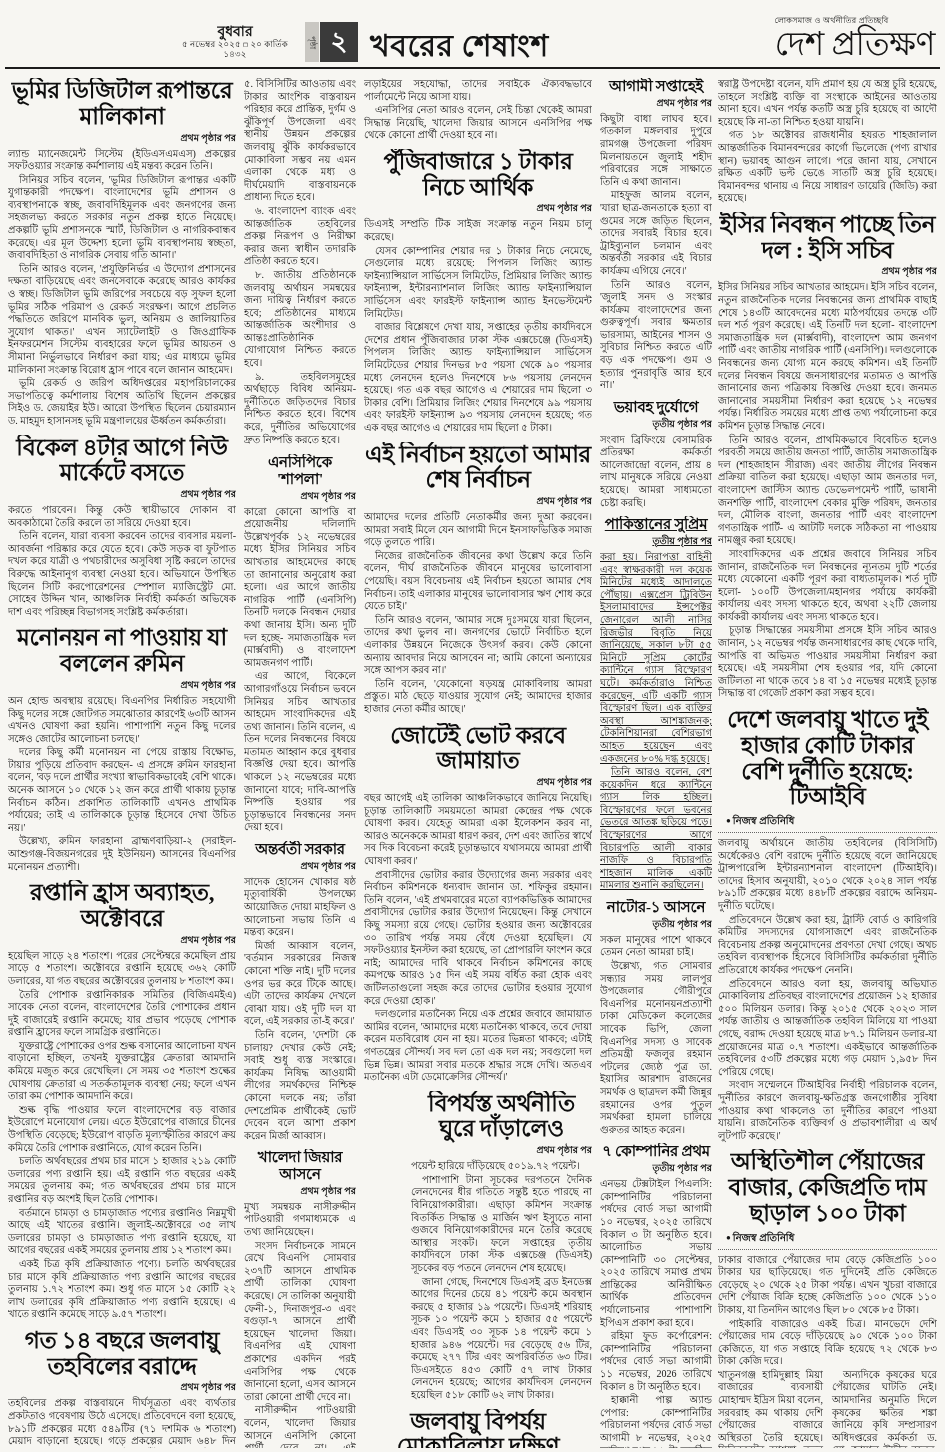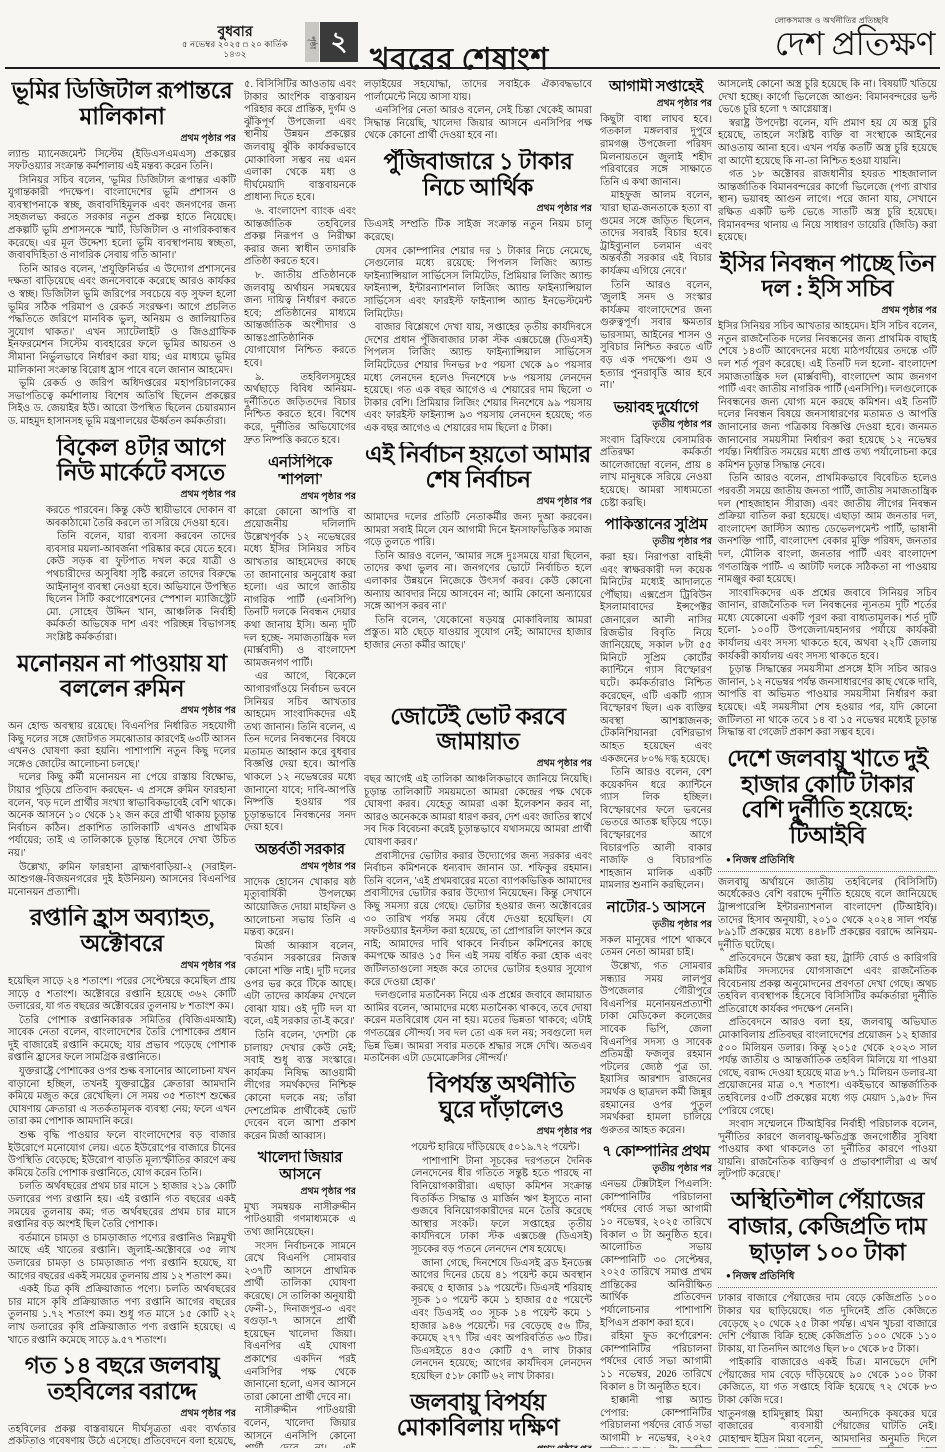--- a/index.html
+++ b/index.html
@@ -9,21 +9,21 @@
   
   .masthead{position:absolute;top:0;left:0;width:945px;height:70px;}
   .mast-rule{position:absolute;top:67px;left:5px;width:935px;border-top:2px solid #1c1c1c;}
   .dateblock{position:absolute;top:24px;left:170px;width:130px;text-align:center;line-height:1.15;}
   .day{font-weight:bold;font-size:14px;}
   .dateline{font-size:8.5px;letter-spacing:.2px;}
   .pagestrip{position:absolute;top:22px;left:305px;width:14px;height:40px;background:#c9c7c2;color:#222;
     writing-mode:vertical-rl;text-orientation:mixed;font-size:8px;text-align:center;line-height:14px;}
   .pagebox{position:absolute;top:22px;left:320px;width:38px;height:40px;background:#3a3a3a;color:#fff;
     font-size:26px;font-weight:bold;text-align:center;line-height:40px;}
-  .sectiontitle{position:absolute;top:22px;left:370px;font-size:30px;font-weight:bold;letter-spacing:.5px;margin-top:13px;}
+  .sectiontitle{position:absolute;top:22px;left:370px;font-size:30px;font-weight:bold;letter-spacing:.5px;}
   .logo{position:absolute;top:14px;right:10px;text-align:left;}
   .logo-tag{font-size:8px;letter-spacing:.3px;margin-bottom:1px;}
   .logo-title{font-size:33px;font-weight:400;letter-spacing:-.5px;line-height:1;}
 
   
   .colwrap{position:absolute;top:78px;bottom:4px;overflow:hidden;}
   #c0{left:8px;width:228px;}
   #c1{left:244px;width:112px;}
   #c2{left:364px;width:228px;}
   #c3{left:600px;width:112px;}
@@ -66,21 +66,21 @@
       <article class="article" style="min-height: 220px;">
         <h2 class="headline hl-wide">ভূমির ডিজিটাল রূপান্তরে মালিকানা</h2>
         <div class="marker">প্রথম পৃষ্ঠার পর</div>
         <div class="body">
           <p>ল্যান্ড ম্যানেজমেন্ট সিস্টেম (ইডিএসএমএস) প্রকল্পের সফটওয়্যার সংক্রান্ত কর্মশালায় এই মন্তব্য করেন তিনি।</p>
           <p>সিনিয়র সচিব বলেন, 'ভূমির ডিজিটাল রূপান্তর একটি যুগান্তকারী পদক্ষেপ। বাংলাদেশের ভূমি প্রশাসন ও ব্যবস্থাপনাকে স্বচ্ছ, জবাবদিহিমূলক এবং জনগণের জন্য সহজলভ্য করতে সরকার নতুন প্রকল্প হাতে নিয়েছে। প্রকল্পটি ভূমি প্রশাসনকে স্মার্ট, ডিজিটাল ও নাগরিকবান্ধব করেছে। এর মূল উদ্দেশ্য হলো ভূমি ব্যবস্থাপনায় স্বচ্ছতা, জবাবদিহিতা ও নাগরিক সেবায় গতি আনা।'</p>
           <p>তিনি আরও বলেন, 'প্রযুক্তিনির্ভর এ উদ্যোগ প্রশাসনের দক্ষতা বাড়িয়েছে এবং জনসেবাকে করেছে আরও কার্যকর ও স্বচ্ছ। ডিজিটাল ভূমি জরিপের সবচেয়ে বড় সুফল হলো ভূমির সঠিক পরিমাপ ও রেকর্ড সংরক্ষণ। আগে প্রচলিত পদ্ধতিতে জরিপে মানবিক ভুল, অনিয়ম ও জালিয়াতির সুযোগ থাকত।' এখন স্যাটেলাইট ও জিওগ্রাফিক ইনফরমেশন সিস্টেম ব্যবহারের ফলে ভূমির আয়তন ও সীমানা নির্ভুলভাবে নির্ধারণ করা যায়; এর মাধ্যমে ভূমির মালিকানা সংক্রান্ত বিরোধ হ্রাস পাবে বলে জানান আহমেদ।</p>
           <p>ভূমি রেকর্ড ও জরিপ অধিদপ্তরের মহাপরিচালকের সভাপতিত্বে কর্মশালায় বিশেষ অতিথি ছিলেন প্রকল্পের সিইও ড. জেয়াইর ইউ। আরো উপস্থিত ছিলেন চেয়ারম্যান ড. মাহমুদ হাসানসহ ভূমি মন্ত্রণালয়ের ঊর্ধ্বতন কর্মকর্তারা।</p>
         </div>
       </article>
-      <article class="article" style="min-height: 114px; margin-left: 38px;">
+      <article class="article" style="min-height: 114px;">
         <h2 class="headline hl-wide">বিকেল ৪টার আগে নিউ মার্কেটে বসতে</h2>
         <div class="marker">প্রথম পৃষ্ঠার পর</div>
         <div class="body">
           <p>করতে পারবেন। কিন্তু কেউ স্থায়ীভাবে দোকান বা অবকাঠামো তৈরি করলে তা সরিয়ে দেওয়া হবে।</p>
           <p>তিনি বলেন, যারা ব্যবসা করবেন তাদের ব্যবসার ময়লা-আবর্জনা পরিষ্কার করে যেতে হবে। কেউ সড়ক বা ফুটপাত দখল করে যাত্রী ও পথচারীদের অসুবিধা সৃষ্টি করলে তাদের বিরুদ্ধে আইনানুগ ব্যবস্থা নেওয়া হবে। অভিযানে উপস্থিত ছিলেন সিটি করপোরেশনের স্পেশাল ম্যাজিস্ট্রেট মো. সোহেব উদ্দিন খান, আঞ্চলিক নির্বাহী কর্মকর্তা অভিষেক দাশ এবং পরিচ্ছন্ন বিভাগসহ সংশ্লিষ্ট কর্মকর্তারা।</p>
         </div>
       </article>
       <article class="article" style="min-height: 176px;">
         <h2 class="headline hl-wide">মনোনয়ন না পাওয়ায় যা বললেন রুমিন</h2>
         <div class="marker">প্রথম পৃষ্ঠার পর</div>
@@ -88,21 +88,21 @@
           <p>অন হোল্ড অবস্থায় রয়েছে। বিএনপির নির্ধারিত সহযোগী কিছু দলের সঙ্গে জোটগত সমঝোতার কারণেই ৬৩টি আসন এখনও ঘোষণা করা হয়নি। পাশাপাশি নতুন কিছু দলের সঙ্গেও জোটের আলোচনা চলছে।'</p>
           <p>দলের কিছু কর্মী মনোনয়ন না পেয়ে রাস্তায় বিক্ষোভ, টায়ার পুড়িয়ে প্রতিবাদ করছেন- এ প্রসঙ্গে রুমিন ফারহানা বলেন, 'বড় দলে প্রার্থীর সংখ্যা স্বাভাবিকভাবেই বেশি থাকে। অনেক আসনে ১০ থেকে ১২ জন করে প্রার্থী থাকায় চূড়ান্ত নির্বাচন কঠিন। প্রকাশিত তালিকাটি এখনও প্রাথমিক পর্যায়ের; তাই এ তালিকাকে চূড়ান্ত হিসেবে দেখা উচিত নয়।'</p>
           <p>উল্লেখ্য, রুমিন ফারহানা ব্রাহ্মণবাড়িয়া-২ (সরাইল-আশুগঞ্জ-বিজয়নগরের দুই ইউনিয়ন) আসনের বিএনপির মনোনয়ন প্রত্যাশী।</p>
         </div>
       </article>
       <article class="article" style="min-height: 354px;">
         <h2 class="headline hl-wide">রপ্তানি হ্রাস অব্যাহত, অক্টোবরে</h2>
         <div class="marker">প্রথম পৃষ্ঠার পর</div>
         <div class="body">
           <p>হয়েছিল সাড়ে ২৪ শতাংশ। পরের সেপ্টেম্বরে কমেছিল প্রায় সাড়ে ৫ শতাংশ। অক্টোবরে রপ্তানি হয়েছে ৩৬২ কোটি ডলারের, যা গত বছরের অক্টোবরের তুলনায় ৮ শতাংশ কম।</p>
-          <p>তৈরি পোশাক রপ্তানিকারক সমিতির (বিজিএমআই) সাবেক নেতা বলেন, বাংলাদেশের তৈরি পোশাকের প্রধান দুই বাজারেই রপ্তানি কমেছে; যার প্রভাব পড়েছে পোশাক রপ্তানি হ্রাসের ফলে সামগ্রিক রপ্তানিতে।</p>
+          <p>তৈরি পোশাক রপ্তানিকারক সমিতির (বিজিএমইএ) সাবেক নেতা বলেন, বাংলাদেশের তৈরি পোশাকের প্রধান দুই বাজারেই রপ্তানি কমেছে; যার প্রভাব পড়েছে পোশাক রপ্তানি হ্রাসের ফলে সামগ্রিক রপ্তানিতে।</p>
           <p>যুক্তরাষ্ট্রে পোশাকের ওপর শুল্ক বসানোর আলোচনা যখন বাড়ানো হচ্ছিল, তখনই যুক্তরাষ্ট্রের ক্রেতারা আমদানি কমিয়ে মজুত করে রেখেছিল। সে সময় ৩৫ শতাংশ শুল্কের ঘোষণায় ক্রেতারা এ সতর্কতামূলক ব্যবস্থা নেয়; ফলে এখন তারা কম পোশাক আমদানি করে।</p>
           <p>শুল্ক বৃদ্ধি পাওয়ার ফলে বাংলাদেশের বড় বাজার ইউরোপে মনোযোগ লেয়। এতে ইউরোপের বাজারে চীনের উপস্থিতি বেড়েছে; ইউরোপ বাড়তি মূল্যস্ফীতির কারণে ক্রয় কমিয়ে তৈরি পোশাক রপ্তানিতে, যোগ করেন তিনি।</p>
           <p>চলতি অর্থবছরের প্রথম চার মাসে ১ হাজার ২১৯ কোটি ডলারের পণ্য রপ্তানি হয়। এই রপ্তানি গত বছরের একই সময়ের তুলনায় কম; গত অর্থবছরের প্রথম চার মাসে রপ্তানির বড় অংশই ছিল তৈরি পোশাক।</p>
           <p>বর্তমানে চামড়া ও চামড়াজাত পণ্যের রপ্তানিও নিম্নমুখী আছে এই খাতের রপ্তানি। জুলাই-অক্টোবরে ৩৫ লাখ ডলারের চামড়া ও চামড়াজাত পণ্য রপ্তানি হয়েছে, যা আগের বছরের একই সময়ের তুলনায় প্রায় ১২ শতাংশ কম।</p>
           <p>একই চিত্র কৃষি প্রক্রিয়াজাত পণ্যে। চলতি অর্থবছরের চার মাসে কৃষি প্রক্রিয়াজাত পণ্য রপ্তানি আগের বছরের তুলনায় ১.৭২ শতাংশ কম। শুধু গত মাসে ১৫ কোটি ২২ লাখ ডলারের কৃষি প্রক্রিয়াজাত পণ্য রপ্তানি হয়েছে। এ খাতে রপ্তানি কমেছে সাড়ে ৯.৫৭ শতাংশ।</p>
         </div>
       </article>
       <article class="article">
         <h2 class="headline hl-wide">গত ১৪ বছরে জলবায়ু তহবিলের বরাদ্দে</h2>
         <div class="marker">প্রথম পৃষ্ঠার পর</div>
@@ -162,20 +162,21 @@
           <p>ডিএসই সম্প্রতি টিক সাইজ সংক্রান্ত নতুন নিয়ম চালু করেছে।</p>
           <p>যেসব কোম্পানির শেয়ার দর ১ টাকার নিচে নেমেছে, সেগুলোর মধ্যে রয়েছে: পিপলস লিজিং অ্যান্ড ফাইন্যান্সিয়াল সার্ভিসেস লিমিটেড, প্রিমিয়ার লিজিং অ্যান্ড ফাইন্যান্স, ইন্টারন্যাশনাল লিজিং অ্যান্ড ফাইন্যান্সিয়াল সার্ভিসেস এবং ফারইস্ট ফাইন্যান্স অ্যান্ড ইনভেস্টমেন্ট লিমিটেড।</p>
           <p>বাজার বিশ্লেষণে দেখা যায়, সপ্তাহের তৃতীয় কার্যদিবসে দেশের প্রধান পুঁজিবাজার ঢাকা স্টক এক্সচেঞ্জে (ডিএসই) পিপলস লিজিং অ্যান্ড ফাইন্যান্সিয়াল সার্ভিসেস লিমিটেডের শেয়ার দিনভর ৮৫ পয়সা থেকে ৯০ পয়সার মধ্যে লেনদেন হলেও দিনশেষে ৮৬ পয়সায় লেনদেন হয়েছে। গত এক বছর আগেও এ শেয়ারের দাম ছিলো ৩ টাকার বেশি। প্রিমিয়ার লিজিং শেয়ার দিনশেষে ৯৯ পয়সায় এবং ফারইস্ট ফাইন্যান্স ৯৩ পয়সায় লেনদেন হয়েছে; গত এক বছর আগেও এ শেয়ারের দাম ছিলো ৫ টাকা।</p>
         </div>
       </article>
       <article class="article" style="min-height: 256px;">
         <h2 class="headline hl-wide">এই নির্বাচন হয়তো আমার শেষ নির্বাচন</h2>
         <div class="marker">প্রথম পৃষ্ঠার পর</div>
         <div class="body">
           <p>আমাদের দলের প্রতিটি নেতাকর্মীর জন্য দুআ করবেন। আমরা সবাই মিলে যেন আগামী দিনে ইনসাফভিত্তিক সমাজ গড়ে তুলতে পারি।</p>
+          <p>নিজের রাজনৈতিক জীবনের কথা উল্লেখ করে তিনি বলেন, 'দীর্ঘ রাজনৈতিক জীবনে মানুষের ভালোবাসা পেয়েছি। বয়স বিবেচনায় এই নির্বাচন হয়তো আমার শেষ নির্বাচন। তাই এলাকার মানুষের ভালোবাসার ঋণ শোধ করে যেতে চাই।'</p>
           <p>তিনি আরও বলেন, 'আমার সঙ্গে দুঃসময়ে যারা ছিলেন, তাদের কথা ভুলব না। জনগণের ভোটে নির্বাচিত হলে এলাকার উন্নয়নে নিজেকে উৎসর্গ করব। কেউ কোনো অন্যায় আবদার নিয়ে আসবেন না; আমি কোনো অন্যায়ের সঙ্গে আপস করব না।'</p>
           <p>তিনি বলেন, 'যেকোনো ষড়যন্ত্র মোকাবিলায় আমরা প্রস্তুত। মাঠ ছেড়ে যাওয়ার সুযোগ নেই; আমাদের হাজার হাজার নেতা কর্মীর আছে।'</p>
         </div>
       </article>
       <article class="article" style="min-height: 282px;">
         <h2 class="headline hl-wide">জোটেই ভোট করবে জামায়াত</h2>
         <div class="marker">প্রথম পৃষ্ঠার পর</div>
         <div class="body">
           <p>বছর আগেই এই তালিকা আঞ্চলিকভাবে জানিয়ে নিয়েছি। চূড়ান্ত তালিকাটি সময়মতো আমরা কেন্দ্রের পক্ষ থেকে ঘোষণা করব। যেহেতু আমরা একা ইলেকশন করব না, আরও অনেককে আমরা ধারণ করব, দেশ এবং জাতির স্বার্থে সব দিক বিবেচনা করেই চূড়ান্তভাবে যথাসময়ে আমরা প্রার্থী ঘোষণা করব।'</p>
           <p>প্রবাসীদের ভোটার করার উদ্যোগের জন্য সরকার এবং নির্বাচন কমিশনকে ধন্যবাদ জানান ডা. শফিকুর রহমান। তিনি বলেন, 'এই প্রথমবারের মতো ব্যাপকভিত্তিক আমাদের প্রবাসীদের ভোটার করার উদ্যোগ নিয়েছেন। কিন্তু সেখানে কিছু সমস্যা রয়ে গেছে। ভোটার হওয়ার জন্য অক্টোবরের ৩০ তারিখ পর্যন্ত সময় বেঁধে দেওয়া হয়েছিল। যে সফটওয়্যার ইনস্টল করা হয়েছে, তা প্রোপারলি ফাংশন করে নাই; আমাদের দাবি থাকবে নির্বাচন কমিশনের কাছে কমপক্ষে আরও ১৫ দিন এই সময় বর্ধিত করা হোক এবং জটিলতাগুলো সহজ করে তাদের ভোটার হওয়ার সুযোগ করে দেওয়া হোক।'</p>
@@ -211,21 +212,21 @@
           <p>তিনি আরও বলেন, 'জুলাই সনদ ও সংস্কার কার্যক্রম বাংলাদেশের জন্য গুরুত্বপূর্ণ। সবার ক্ষমতার ভারসাম্য, আইনের শাসন ও সুবিচার নিশ্চিত করতে এটি বড় এক পদক্ষেপ। গুম ও হত্যার পুনরাবৃত্তি আর হবে না।'</p>
         </div>
       </article>
       <article class="article" style="min-height: 70px;">
         <h2 class="headline hl-narrow">ভয়াবহ দুর্যোগে</h2>
         <div class="marker">তৃতীয় পৃষ্ঠার পর</div>
         <div class="body">
           <p>সংবাদ ব্রিফিংয়ে বেসামরিক প্রতিরক্ষা কর্মকর্তা আলেজান্দ্রো বলেন, প্রায় ৪ লাখ মানুষকে সরিয়ে নেওয়া হয়েছে। আমরা সাধ্যমতো চেষ্টা করছি।</p>
         </div>
       </article>
-      <article class="article" style="min-height: 264px;">
+      <article class="article" style="min-height: 264px; text-decoration: underline;">
         <h2 class="headline hl-narrow">পাকিস্তানের সুপ্রিম</h2>
         <div class="marker">তৃতীয় পৃষ্ঠার পর</div>
         <div class="body">
           <p>করা হয়। নিরাপত্তা বাহিনী এবং স্বাক্ষরকারী দল কয়েক মিনিটের মধ্যেই আদালতে পৌঁছায়। এক্সপ্রেস ট্রিবিউন ইসলামাবাদের ইন্সপেক্টর জেনারেল আলী নাসির রিজভীর বিবৃতি নিয়ে জানিয়েছে, সকাল ৮টা ৫৫ মিনিটে সুপ্রিম কোর্টের ক্যান্টিনে গ্যাস বিস্ফোরণ ঘটে। কর্মকর্তারাও নিশ্চিত করেছেন, এটি একটি গ্যাস বিস্ফোরণ ছিল। এক ব্যক্তির অবস্থা আশঙ্কাজনক; টেকনিশিয়ানরা বেশিরভাগ আহত হয়েছেন এবং একজনের ৮০% দগ্ধ হয়েছে।</p>
           <p>তিনি আরও বলেন, বেশ কয়েকদিন ধরে ক্যান্টিনে গ্যাস লিক হচ্ছিল। বিস্ফোরণের ফলে ভবনের ভেতরে আতঙ্ক ছড়িয়ে পড়ে। বিস্ফোরণের আগে বিচারপতি আলী বাকার নাজফি ও বিচারপতি শাহজান মালিক একটি মামলার শুনানি করছিলেন।</p>
         </div>
       </article>
       <article class="article" style="min-height: 170px;">
         <h2 class="headline hl-narrow">নাটোর-১ আসনে</h2>
         <div class="marker">তৃতীয় পৃষ্ঠার পর</div>
@@ -240,21 +241,20 @@
         <div class="body">
           <p>এনভয় টেক্সটাইল পিএলসি: কোম্পানিটির পরিচালনা পর্ষদের বোর্ড সভা আগামী ১০ নভেম্বর, ২০২৫ তারিখে বিকাল ৩ টা অনুষ্ঠিত হবে। আলোচিত সভায় কোম্পানিটি ৩০ সেপ্টেম্বর, ২০২৫ তারিখে সমাপ্ত প্রথম প্রান্তিকের অনিরীক্ষিত আর্থিক প্রতিবেদন পর্যালোচনার পাশাপাশি ইপিএস প্রকাশ করা হবে।</p>
           <p>রহিমা ফুড কর্পোরেশন: কোম্পানিটির পরিচালনা পর্ষদের বোর্ড সভা আগামী ১১ নভেম্বর, 2026 তারিখে বিকাল ৪ টা অনুষ্ঠিত হবে।</p>
           <p>হাক্কানী পাল্প অ্যান্ড পেপার: কোম্পানিটির পরিচালনা পর্ষদের বোর্ড সভা আগামী ৮ নভেম্বর, ২০২৫ তারিখে দুপুর ১২ টা অনুষ্ঠিত হবে। আলোচিত সভায় কোম্পানিটি</p>
         </div>
       </article>
     </section>
   <section id="c4" class="colwrap">
       <article class="article" style="min-height: 112px;">
         <div class="body">
-          <p>আসলেই কোনো অস্ত্র চুরি হয়েছে কি না। বিষয়টি খতিয়ে দেখা হচ্ছে। কার্গো ভিলেজে আগুন: বিমানবন্দরের ভল্ট ভেঙে চুরি হলো ৭ আগ্নেয়াস্ত্র।</p>
           <p>স্বরাষ্ট্র উপদেষ্টা বলেন, যদি প্রমাণ হয় যে অস্ত্র চুরি হয়েছে, তাহলে সংশ্লিষ্ট ব্যক্তি বা সংস্থাকে আইনের আওতায় আনা হবে। এখন পর্যন্ত কতটি অস্ত্র চুরি হয়েছে বা আদৌ হয়েছে কি না-তা নিশ্চিত হওয়া যায়নি।</p>
           <p>গত ১৮ অক্টোবর রাজধানীর হযরত শাহজালাল আন্তর্জাতিক বিমানবন্দরের কার্গো ভিলেজে (পণ্য রাখার স্থান) ভয়াবহ আগুন লাগে। পরে জানা যায়, সেখানে রক্ষিত একটি ভল্ট ভেঙে সাতটি অস্ত্র চুরি হয়েছে। বিমানবন্দর থানায় এ নিয়ে সাধারণ ডায়েরি (জিডি) করা হয়েছে।</p>
         </div>
       </article>
       <article class="article" style="min-height: 360px;">
         <h2 class="headline hl-wide">ইসির নিবন্ধন পাচ্ছে তিন দল : ইসি সচিব</h2>
         <div class="marker">প্রথম পৃষ্ঠার পর</div>
         <div class="body">
           <p>ইসির সিনিয়র সচিব আখতার আহমেদ। ইসি সচিব বলেন, নতুন রাজনৈতিক দলের নিবন্ধনের জন্য প্রাথমিক বাছাই শেষে ১৪৩টি আবেদনের মধ্যে মাঠপর্যায়ের তদন্তে ৩টি দল শর্ত পূরণ করেছে। এই তিনটি দল হলো- বাংলাদেশ সমাজতান্ত্রিক দল (মার্ক্সবাদী), বাংলাদেশ আম জনগণ পার্টি এবং জাতীয় নাগরিক পার্টি (এনসিপি)। দলগুলোকে নিবন্ধনের জন্য যোগ্য মনে করছে কমিশন। এই তিনটি দলের নিবন্ধন বিষয়ে জনসাধারণের মতামত ও আপত্তি জানানোর জন্য পত্রিকায় বিজ্ঞপ্তি দেওয়া হবে। জনমত জানানোর সময়সীমা নির্ধারণ করা হয়েছে ১২ নভেম্বর পর্যন্ত। নির্ধারিত সময়ের মধ্যে প্রাপ্ত তথ্য পর্যালোচনা করে কমিশন চূড়ান্ত সিদ্ধান্ত নেবে।</p>
           <p>তিনি আরও বলেন, প্রাথমিকভাবে বিবেচিত হলেও পরবর্তী সময়ে জাতীয় জনতা পার্টি, জাতীয় সমাজতান্ত্রিক দল (শাহজাহান সীরাজ) এবং জাতীয় লীগের নিবন্ধন প্রক্রিয়া বাতিল করা হয়েছে। এছাড়া আম জনতার দল, বাংলাদেশ জাস্টিস অ্যান্ড ডেভেলপমেন্ট পার্টি, ভাষানী জনশক্তি পার্টি, বাংলাদেশ বেকার মুক্তি পরিষদ, জনতার দল, মৌলিক বাংলা, জনতার পার্টি এবং বাংলাদেশ গণতান্ত্রিক পার্টি- এ আটটি দলকে সঠিকতা না পাওয়ায় নামঞ্জুর করা হয়েছে।</p>

